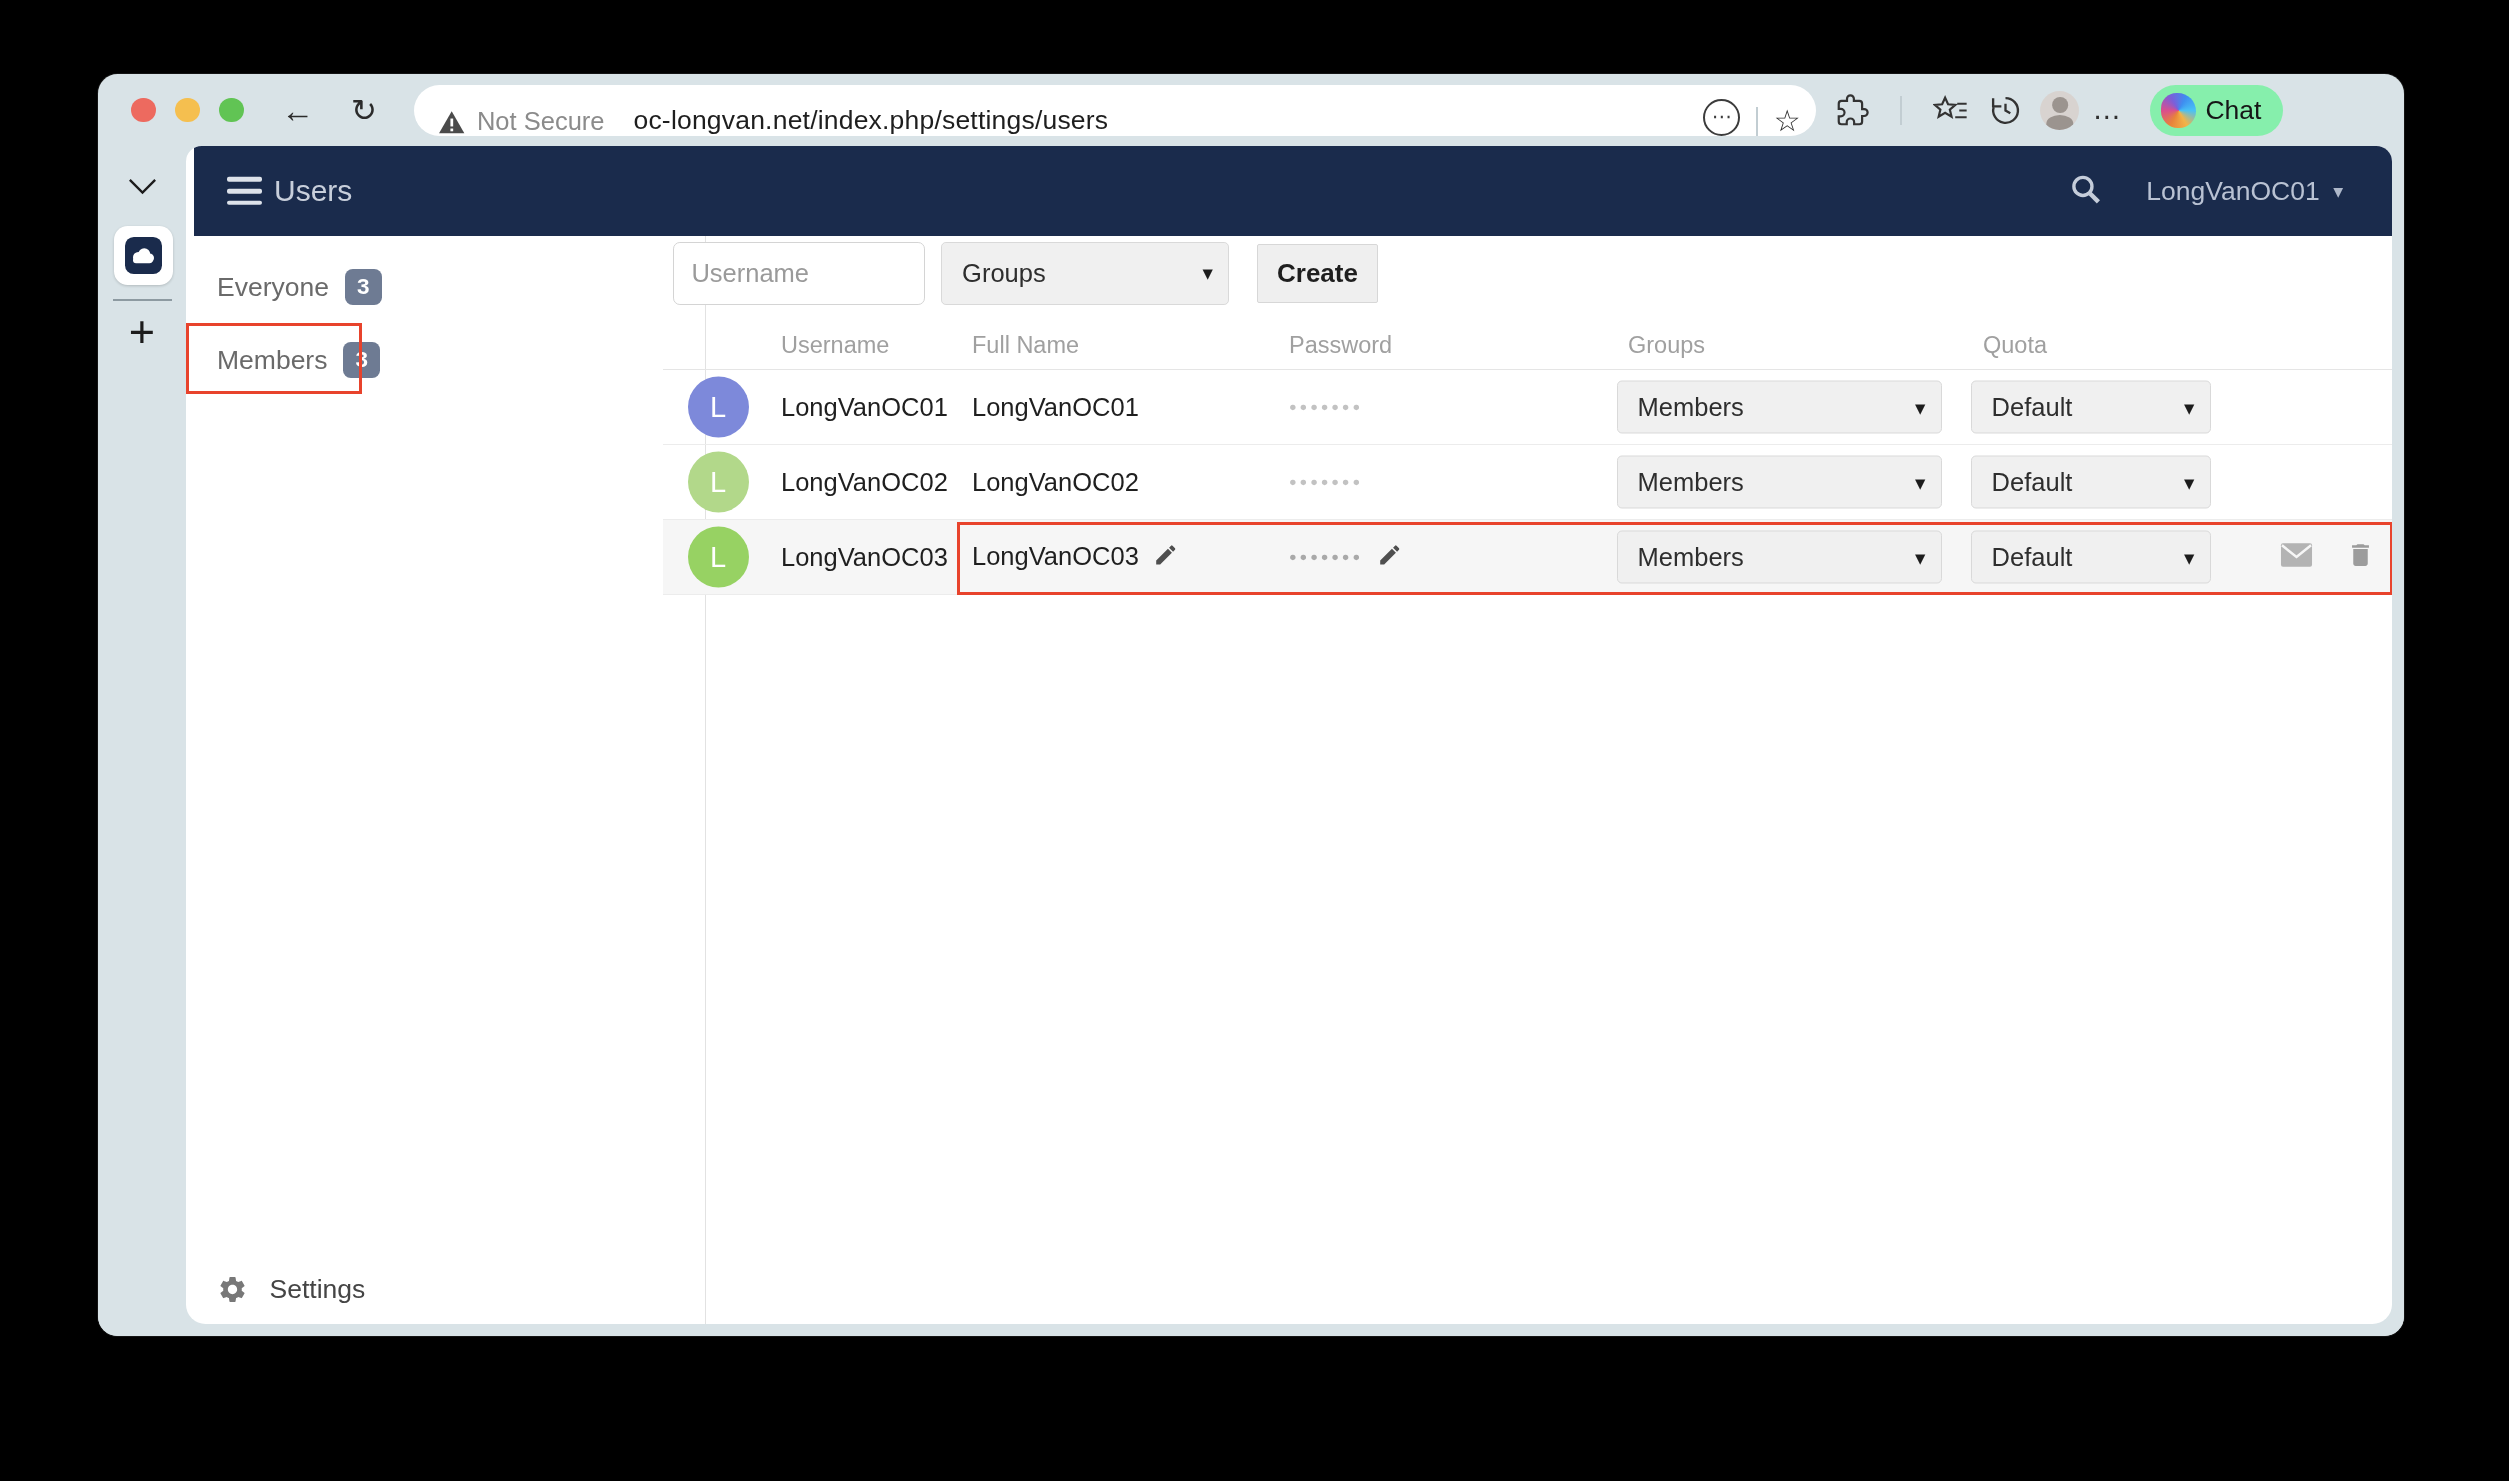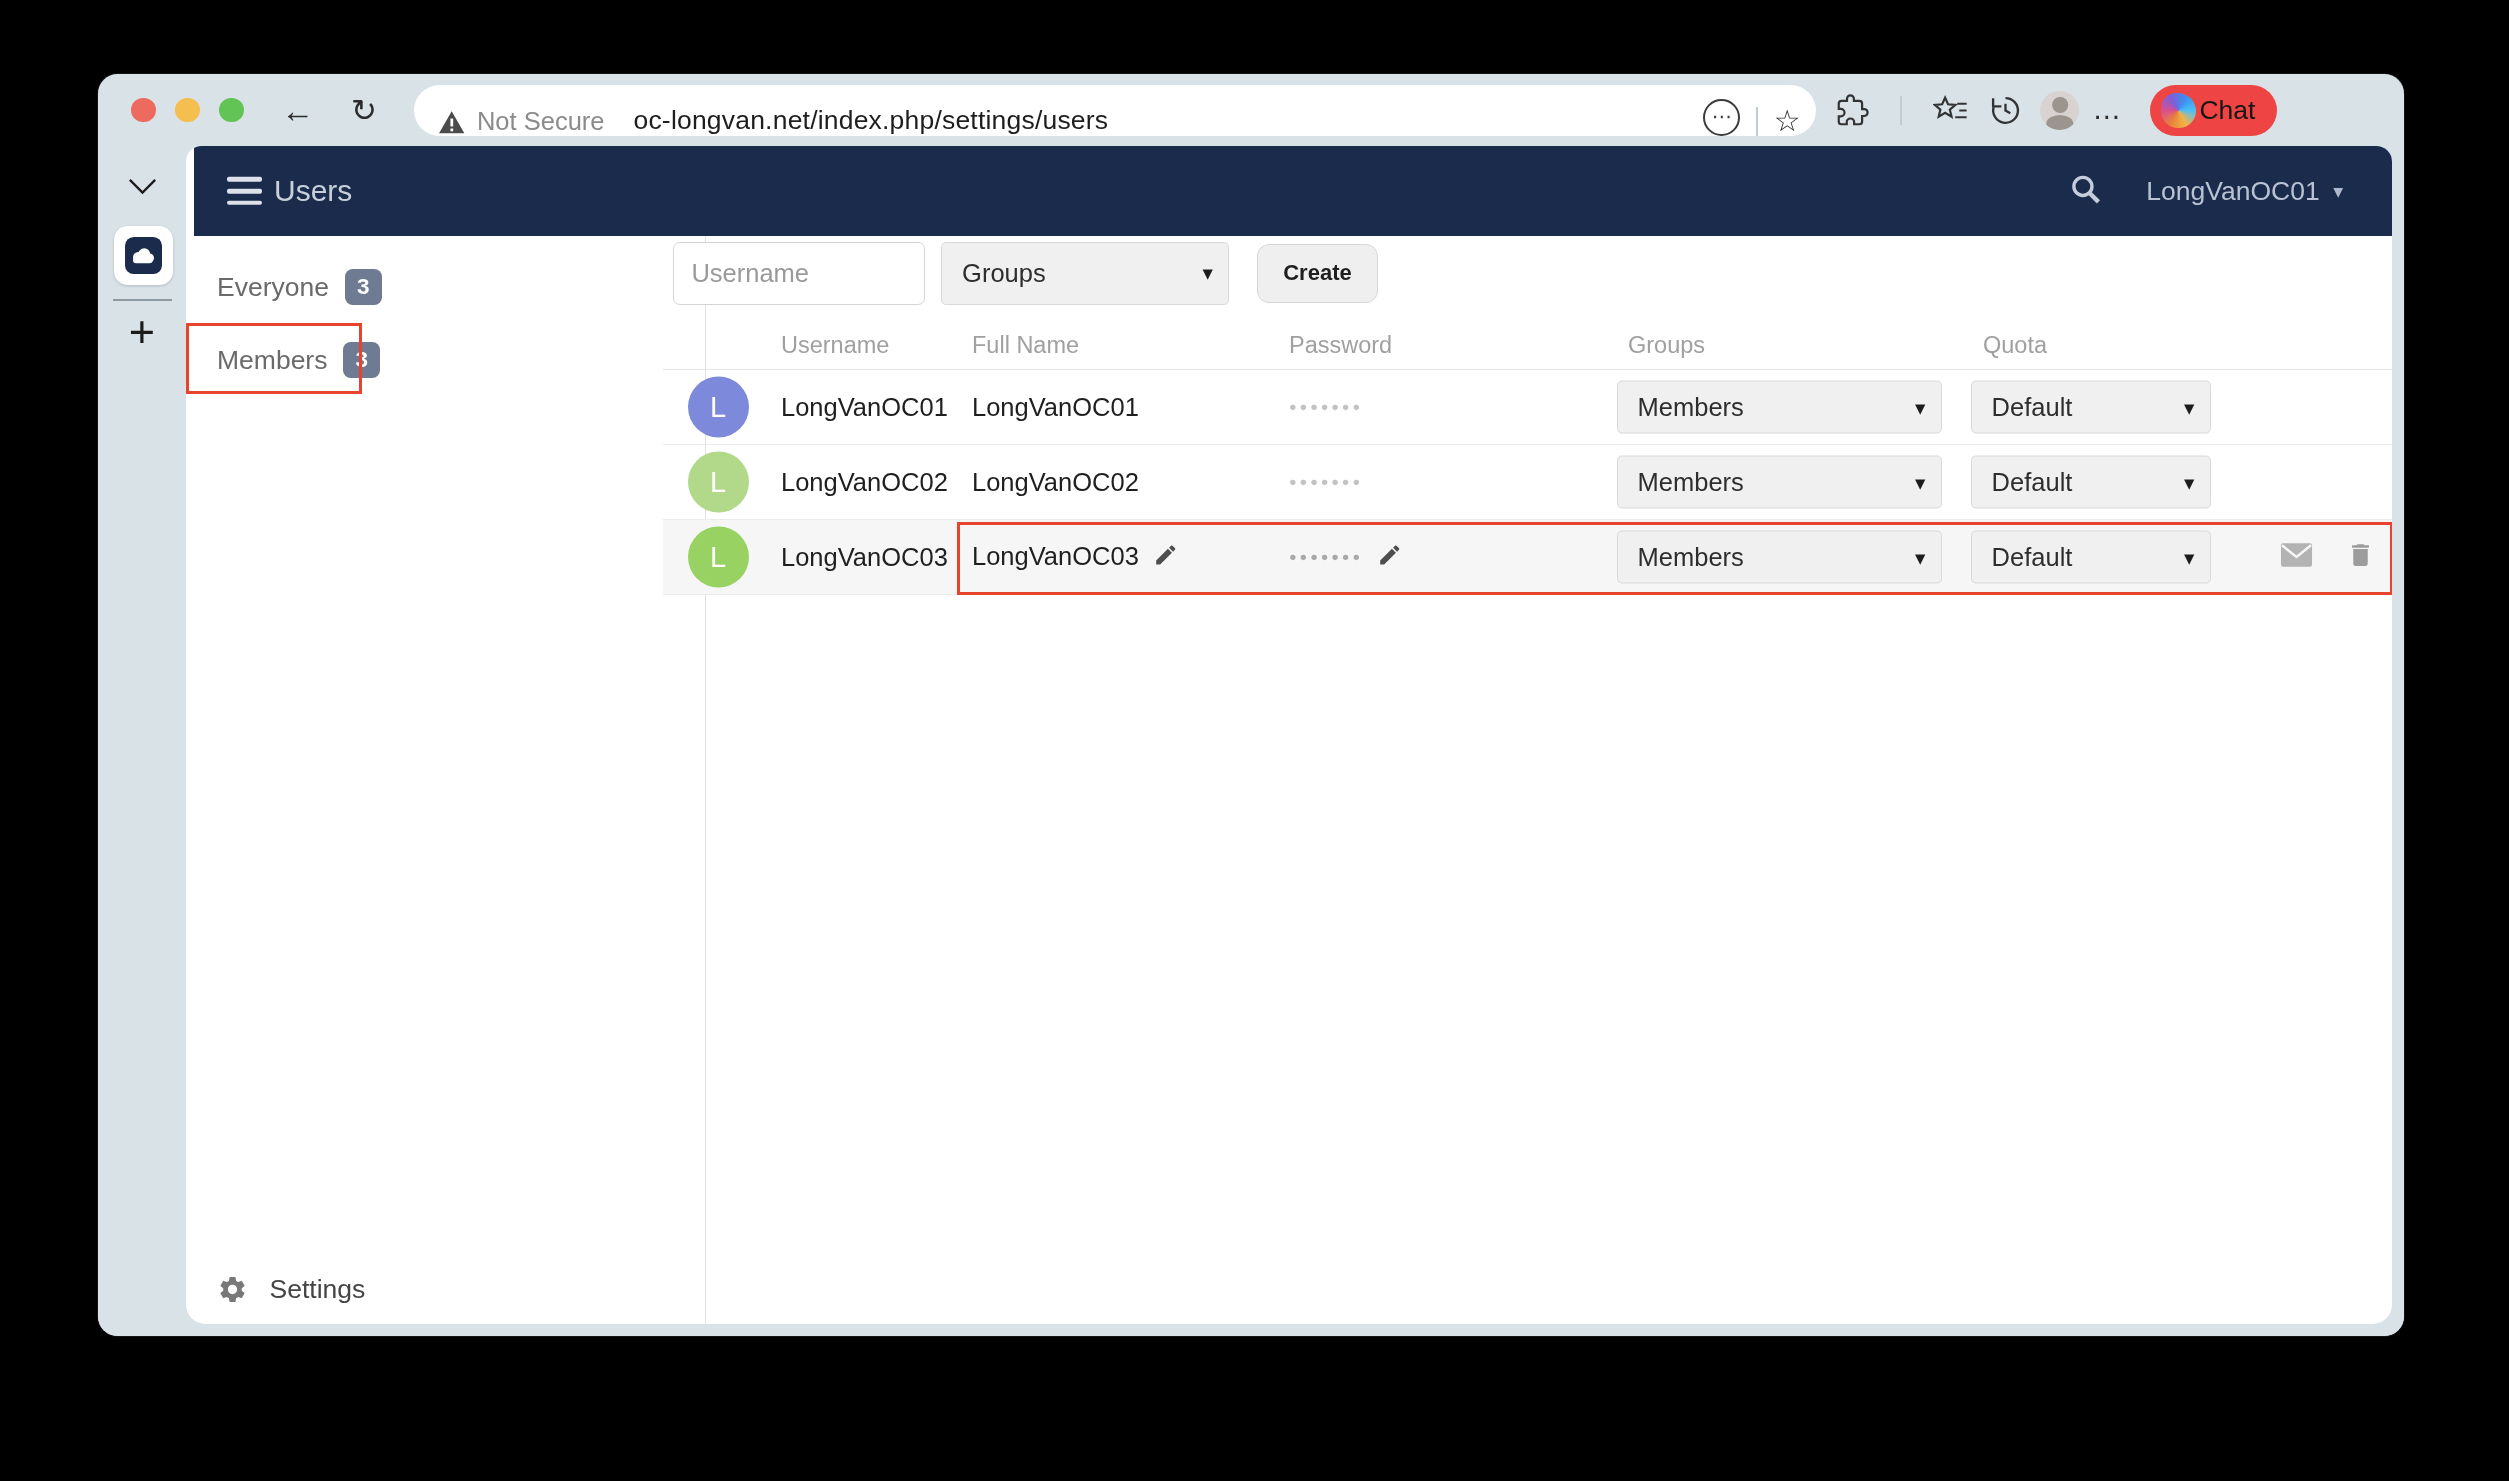--- a/index.html
+++ b/index.html
@@ -29,21 +29,21 @@
   }
   .sec-label{color:#8b8b8b;font-size:25.5px;margin-left:11.8px;}
   .url-text{color:#1e1e1e;font-size:26.5px;margin-left:29px;letter-spacing:0.2px;}
   .urlbar .spacer{flex:1;}
   .circle-menu{width:33px;height:33px;border:2.5px solid #3c3c3c;border-radius:50%;display:flex;align-items:center;justify-content:center;color:#3c3c3c;font-size:19.6px;line-height:1;}
   .vdivider{width:2px;height:29px;background:#c2cdd2;margin:0 15.7px;}
   .glyph-star{font-size:30px;color:#2f2f2f;line-height:1;}
   .tb-icon{display:flex;align-items:center;justify-content:center;width:45px;height:45px;}
   .tb-row{display:flex;align-items:center;margin-left:13.7px;gap:9.8px;}
   .glyph-more{font-size:29px;color:#2f2f2f;letter-spacing:2.9px;line-height:.4;}
-  .chat-pill{margin-left:15.7px;height:51px;padding:0 21.6px 0 11.8px;border-radius:25.5px;background:#ef4444;display:flex;align-items:center;gap:3px;}
+  .chat-pill{margin-left:15.7px;height:51px;padding:0 21.6px 0 11.8px;border-radius:25.5px;background:#86efac;display:flex;align-items:center;gap:9px;}
   .copilot{width:35px;height:35px;border-radius:46% 54% 50% 50%;background:conic-gradient(from 210deg,#e8833a,#d94f8e,#7b5fd9,#3e8ef0,#49c1f5,#f2b348,#e8833a);}
   .chat-label{font-size:26.5px;color:#161616;}
   .avatar-browser{width:39px;height:39px;border-radius:50%;background:#d8d3d0;overflow:hidden;position:relative;}
   .avatar-browser .head{position:absolute;left:50%;top:6.9px;transform:translateX(-50%);width:15.7px;height:15.7px;border-radius:50%;background:#9b948f;}
   .avatar-browser .body{position:absolute;left:50%;top:24.5px;transform:translateX(-50%);width:27.4px;height:17.6px;border-radius:50% 50% 0 0;background:#9b948f;}
   
   .viewport{position:absolute;left:0;top:72px;right:0;bottom:0;background:#d9e3e7;}
   
   .rail{position:absolute;left:0;top:0;width:88px;bottom:0;}
   .rail-chevron{position:absolute;left:25.5px;top:29px;}
@@ -72,21 +72,21 @@
   .settings-row{position:absolute;left:31px;bottom:19.6px;display:flex;align-items:flex-start;gap:21.6px;}
   .settings-label{font-size:26.5px;color:#454545;}
   
   .main{position:absolute;left:477px;top:90px;right:0;bottom:0;}
   .form-row{position:absolute;left:9.8px;top:5.9px;display:flex;align-items:flex-start;gap:10.8px;}
   .text-input{width:252px;height:63px;box-sizing:border-box;border:1px solid #d4d4d4;border-radius:6.9px;background:#fff;font-size:25.5px;color:#222;padding:0 17.6px;font-family:inherit;outline:none;}
   .text-input::placeholder{color:#9a9a9a;}
   .dd{box-sizing:border-box;height:63px;background:#f0f0f0;border:1px solid #d9d9d9;border-radius:4.9px;display:flex;align-items:center;justify-content:space-between;padding:0 15.7px 0 19.6px;font-size:25.5px;color:#2e2e2e;}
   .dd .caret{font-size:20.6px;color:#1c1c1c;margin-left:13.7px;}
   .dd.form-groups{width:288px;margin-left:5.9px;}
-  .create-btn{margin-left:16.7px;width:121px;height:59px;margin-top:2px;box-sizing:border-box;background:#efefef;border:1px solid #d7d7d7;border-radius:12px;font-size:22px;font-weight:bold;color:#1f1f1f;font-family:inherit;}
+  .create-btn{margin-left:16.7px;width:121px;height:59px;margin-top:2px;box-sizing:border-box;background:#efefef;border:1px solid #d7d7d7;border-radius:2px;font-size:26px;font-weight:bold;color:#1f1f1f;font-family:inherit;}
   
   .thead{position:absolute;left:0;top:94px;right:0;height:39px;border-bottom:1px solid #e5e5e5;}
   .thead span{position:absolute;top:2px;font-size:23.5px;color:#a0a0a0;}
   .h-user{left:118px;} .h-full{left:309px;} .h-pass{left:626px;} .h-groups{left:965px;} .h-quota{left:1320px;}
   .rows{position:absolute;left:0;top:134px;right:0;}
   .trow{position:relative;height:74px;border-bottom:1px solid #ececec;}
   .trow.hl{background:#f6f6f6;}
   .cell{position:absolute;top:50%;transform:translateY(-50%);}
   .c-avatar{left:24.5px;} .c-user{left:118px;} .c-full{left:309px;} .c-pass{left:626px;} .c-groups{left:954px;} .c-quota{left:1308px;} .c-mail{left:1617px;} .c-trash{left:1683px;}
   .avatar{width:61px;height:61px;border-radius:50%;display:flex;align-items:center;justify-content:center;color:#fff;font-size:29px;}

